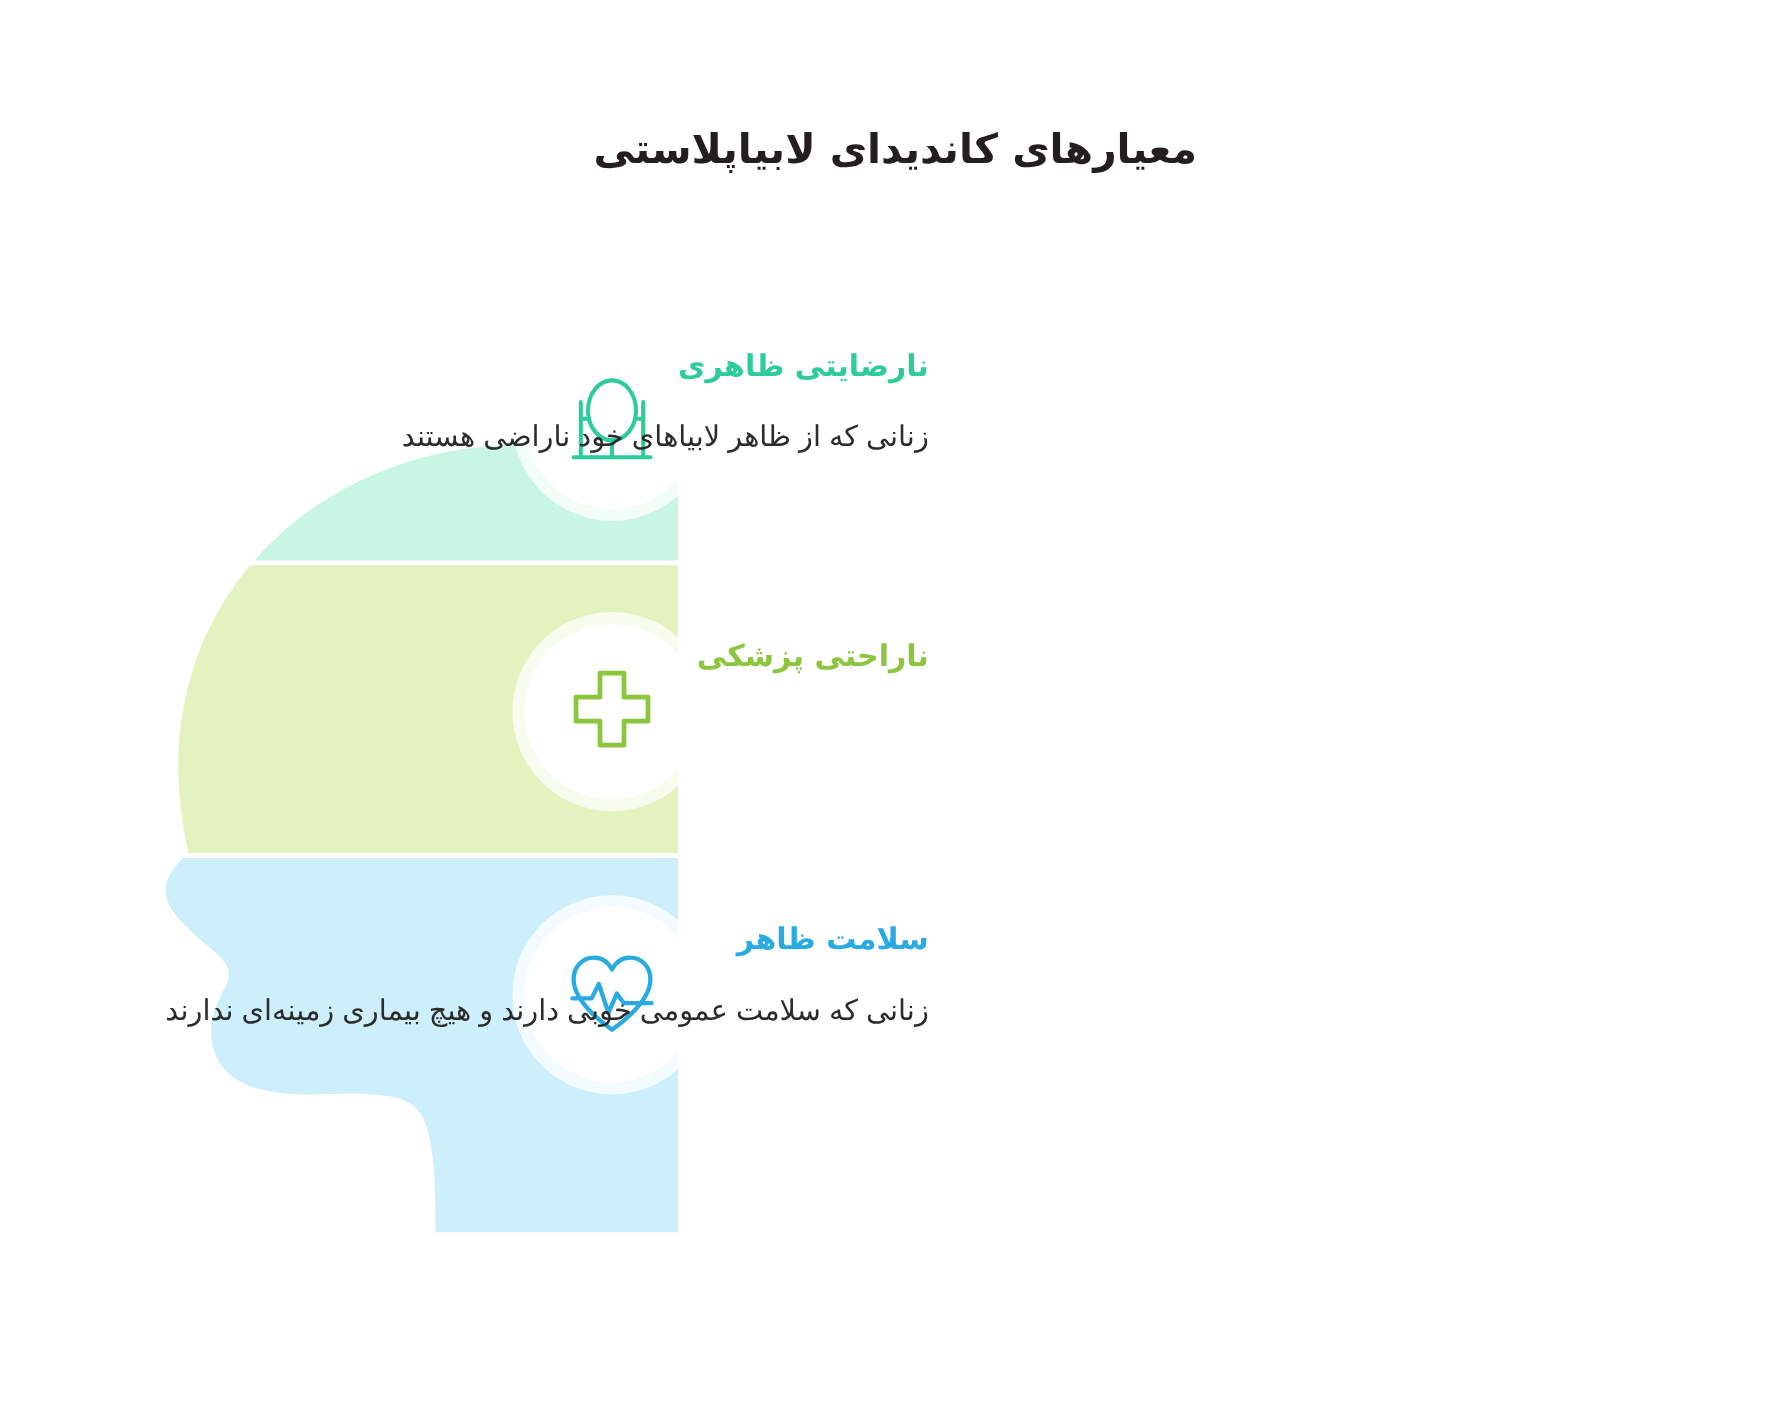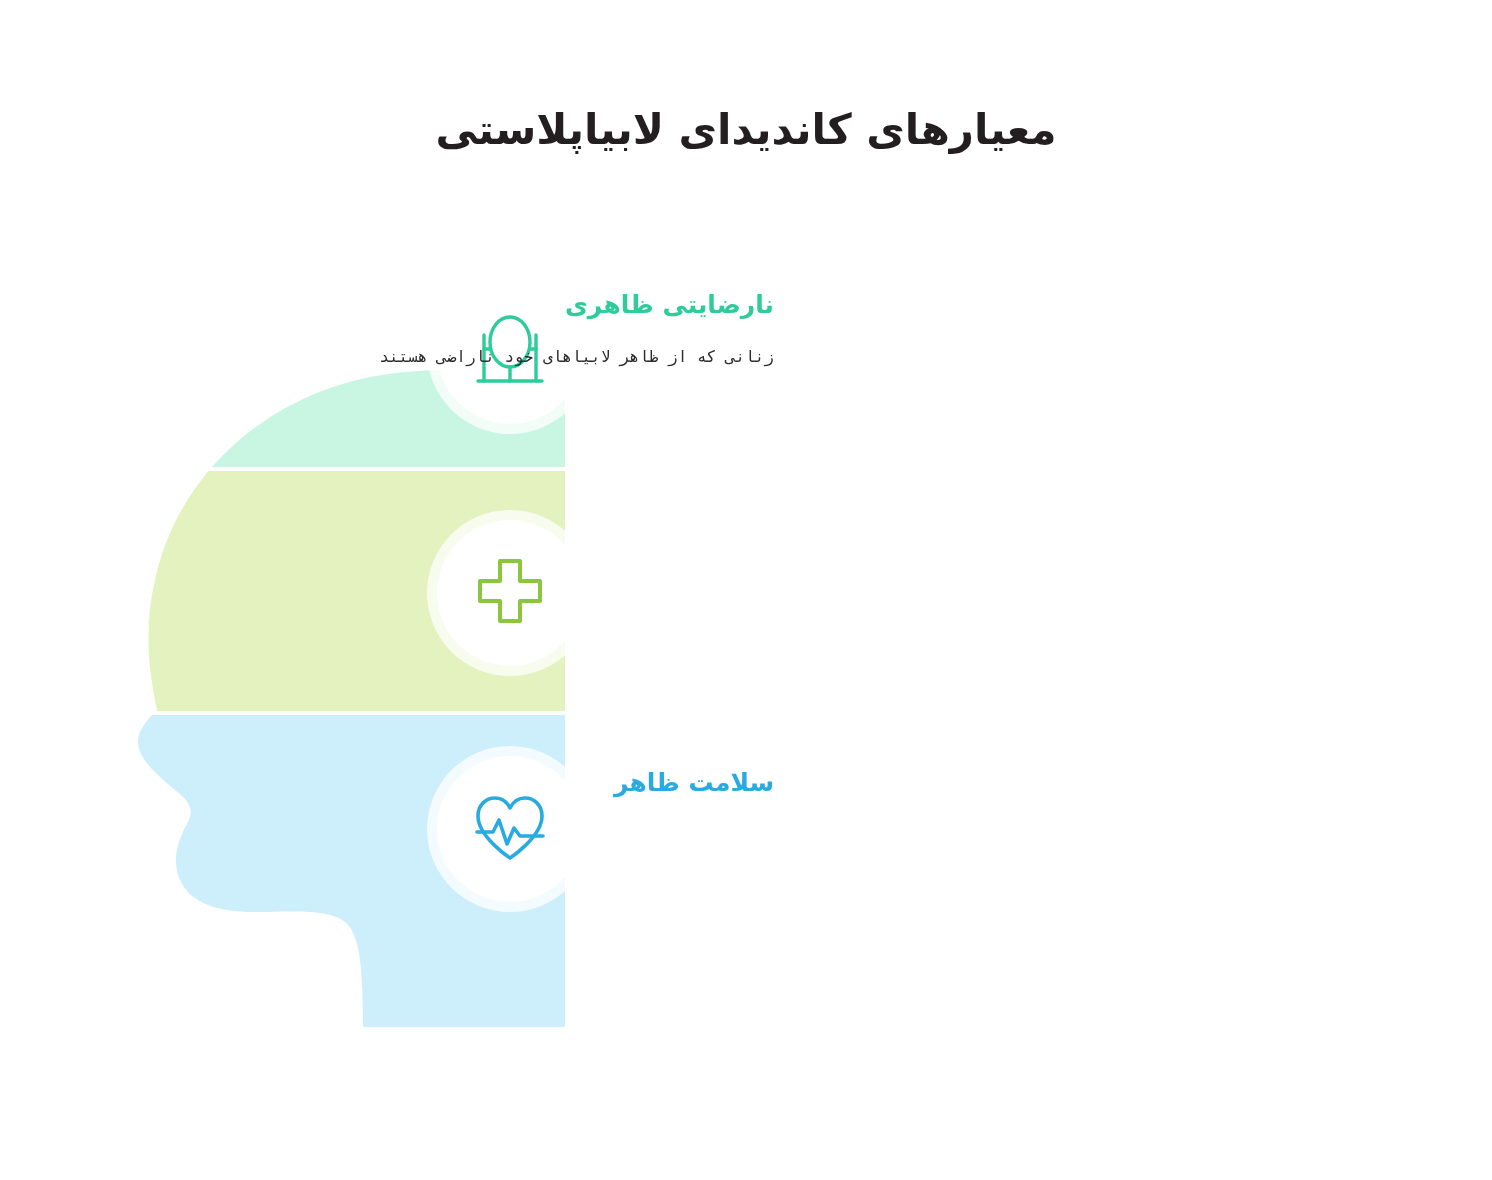--- a/index.html
+++ b/index.html
@@ -19,21 +19,21 @@
     position: absolute;
     inset: 0;
   }
 
   .title {
     position: absolute;
     top: 105px;
     left: 0;
     width: 1492px;
     text-align: center;
-    font-size: 42px;
+    font-size: 34px;
     font-weight: bold;
     color: #231f20;
     direction: rtl;
     letter-spacing: 0.5px;
   }
 
   
   .head-wrap {
     position: absolute;
     left: 95px;
@@ -88,26 +88,26 @@
   }
 
   .heading {
     font-size: 25px;
     font-weight: bold;
     margin: 0 0 26px 0;
     line-height: 1.2;
     text-align: right;
   }
   .desc {
-    font-size: 16px;
+    font-size: 24px;
     color: #2b2b2b;
     margin: 0;
     line-height: 1.6;
     text-align: right;
-    font-family: Liberation Mono, monospace;
+    font-family: Liberation Sans, sans-serif;
   }
 
   .h-green  { color: #2ecc9b; }
   .h-olive  { color: #8cc63e; }
   .h-blue   { color: #29abe2; }
 </style>
 </head>
 <body>
 
 <div id="infographic">
@@ -158,31 +158,33 @@
     </div>
   </div>
 
   <div class="row row-2">
     <div class="badge">
       <svg width="92" height="92" viewBox="0 0 92 92" xmlns="http://www.w3.org/2000/svg">
         <path d="M36,14 L56,14 L56,34 L76,34 L76,54 L56,54 L56,74 L36,74 L36,54 L16,54 L16,34 L36,34 Z" fill="none" stroke="#8cc63e" stroke-width="4" stroke-linejoin="round"></path>
       </svg>
     </div>
     <div class="texts">
+      <p class="heading h-olive">ناراحتی پزشکی</p>
     </div>
   </div>
 
   <div class="row row-3">
     <div class="badge">
       <svg width="94" height="94" viewBox="0 0 94 94" xmlns="http://www.w3.org/2000/svg">
         <g fill="none" stroke="#29abe2" stroke-width="3.6" stroke-linecap="round" stroke-linejoin="round">
           <path d="M47,76 C47,76 15,55 15,34 C15,23 23,16 32,16 C39,16 44,20 47,26
                    C50,20 55,16 62,16 C71,16 79,23 79,34 C79,55 47,76 47,76 Z"></path>
           <polyline points="14,50 30,50 36,38 44,62 51,46 57,54 80,54"></polyline>
         </g>
       </svg>
     </div>
     <div class="texts">
       <p class="heading h-blue">سلامت ظاهر</p>
+      <p class="desc">زنانی که سلامت عمومی خوبی دارند و هیچ بیماری زمینه‌ای ندارند</p>
     </div>
   </div>
 
 </div>
 
 </body></html>

